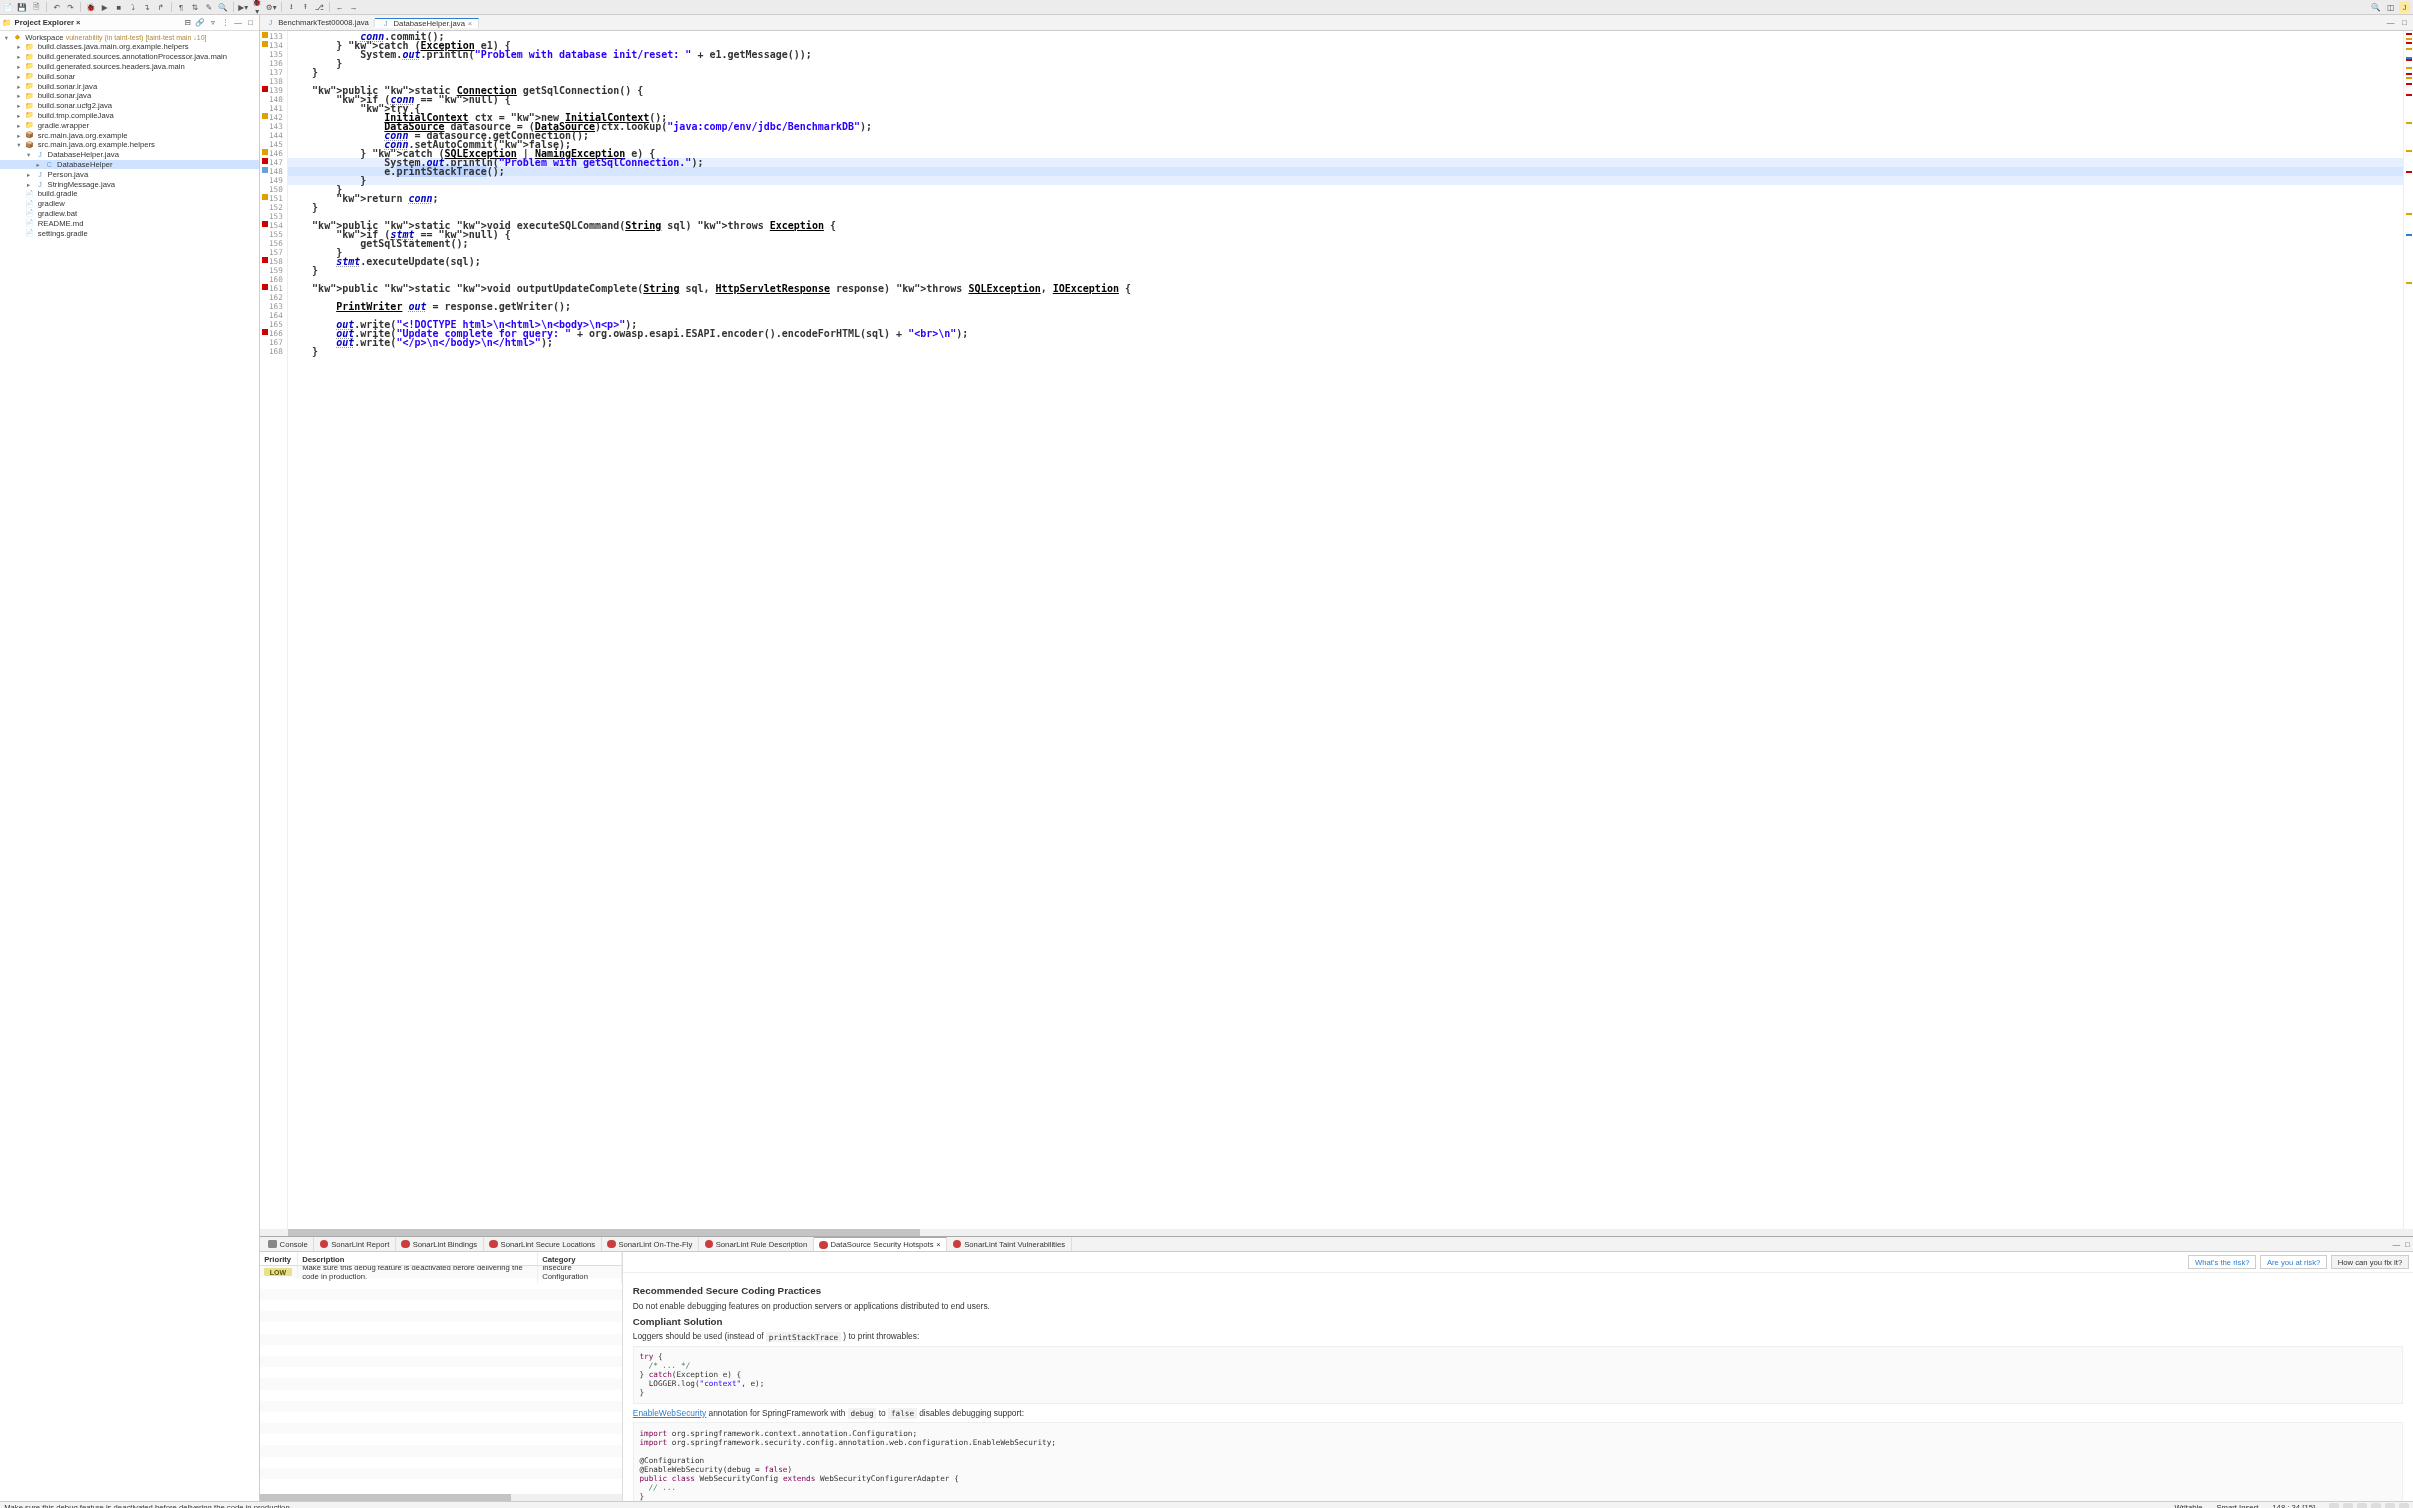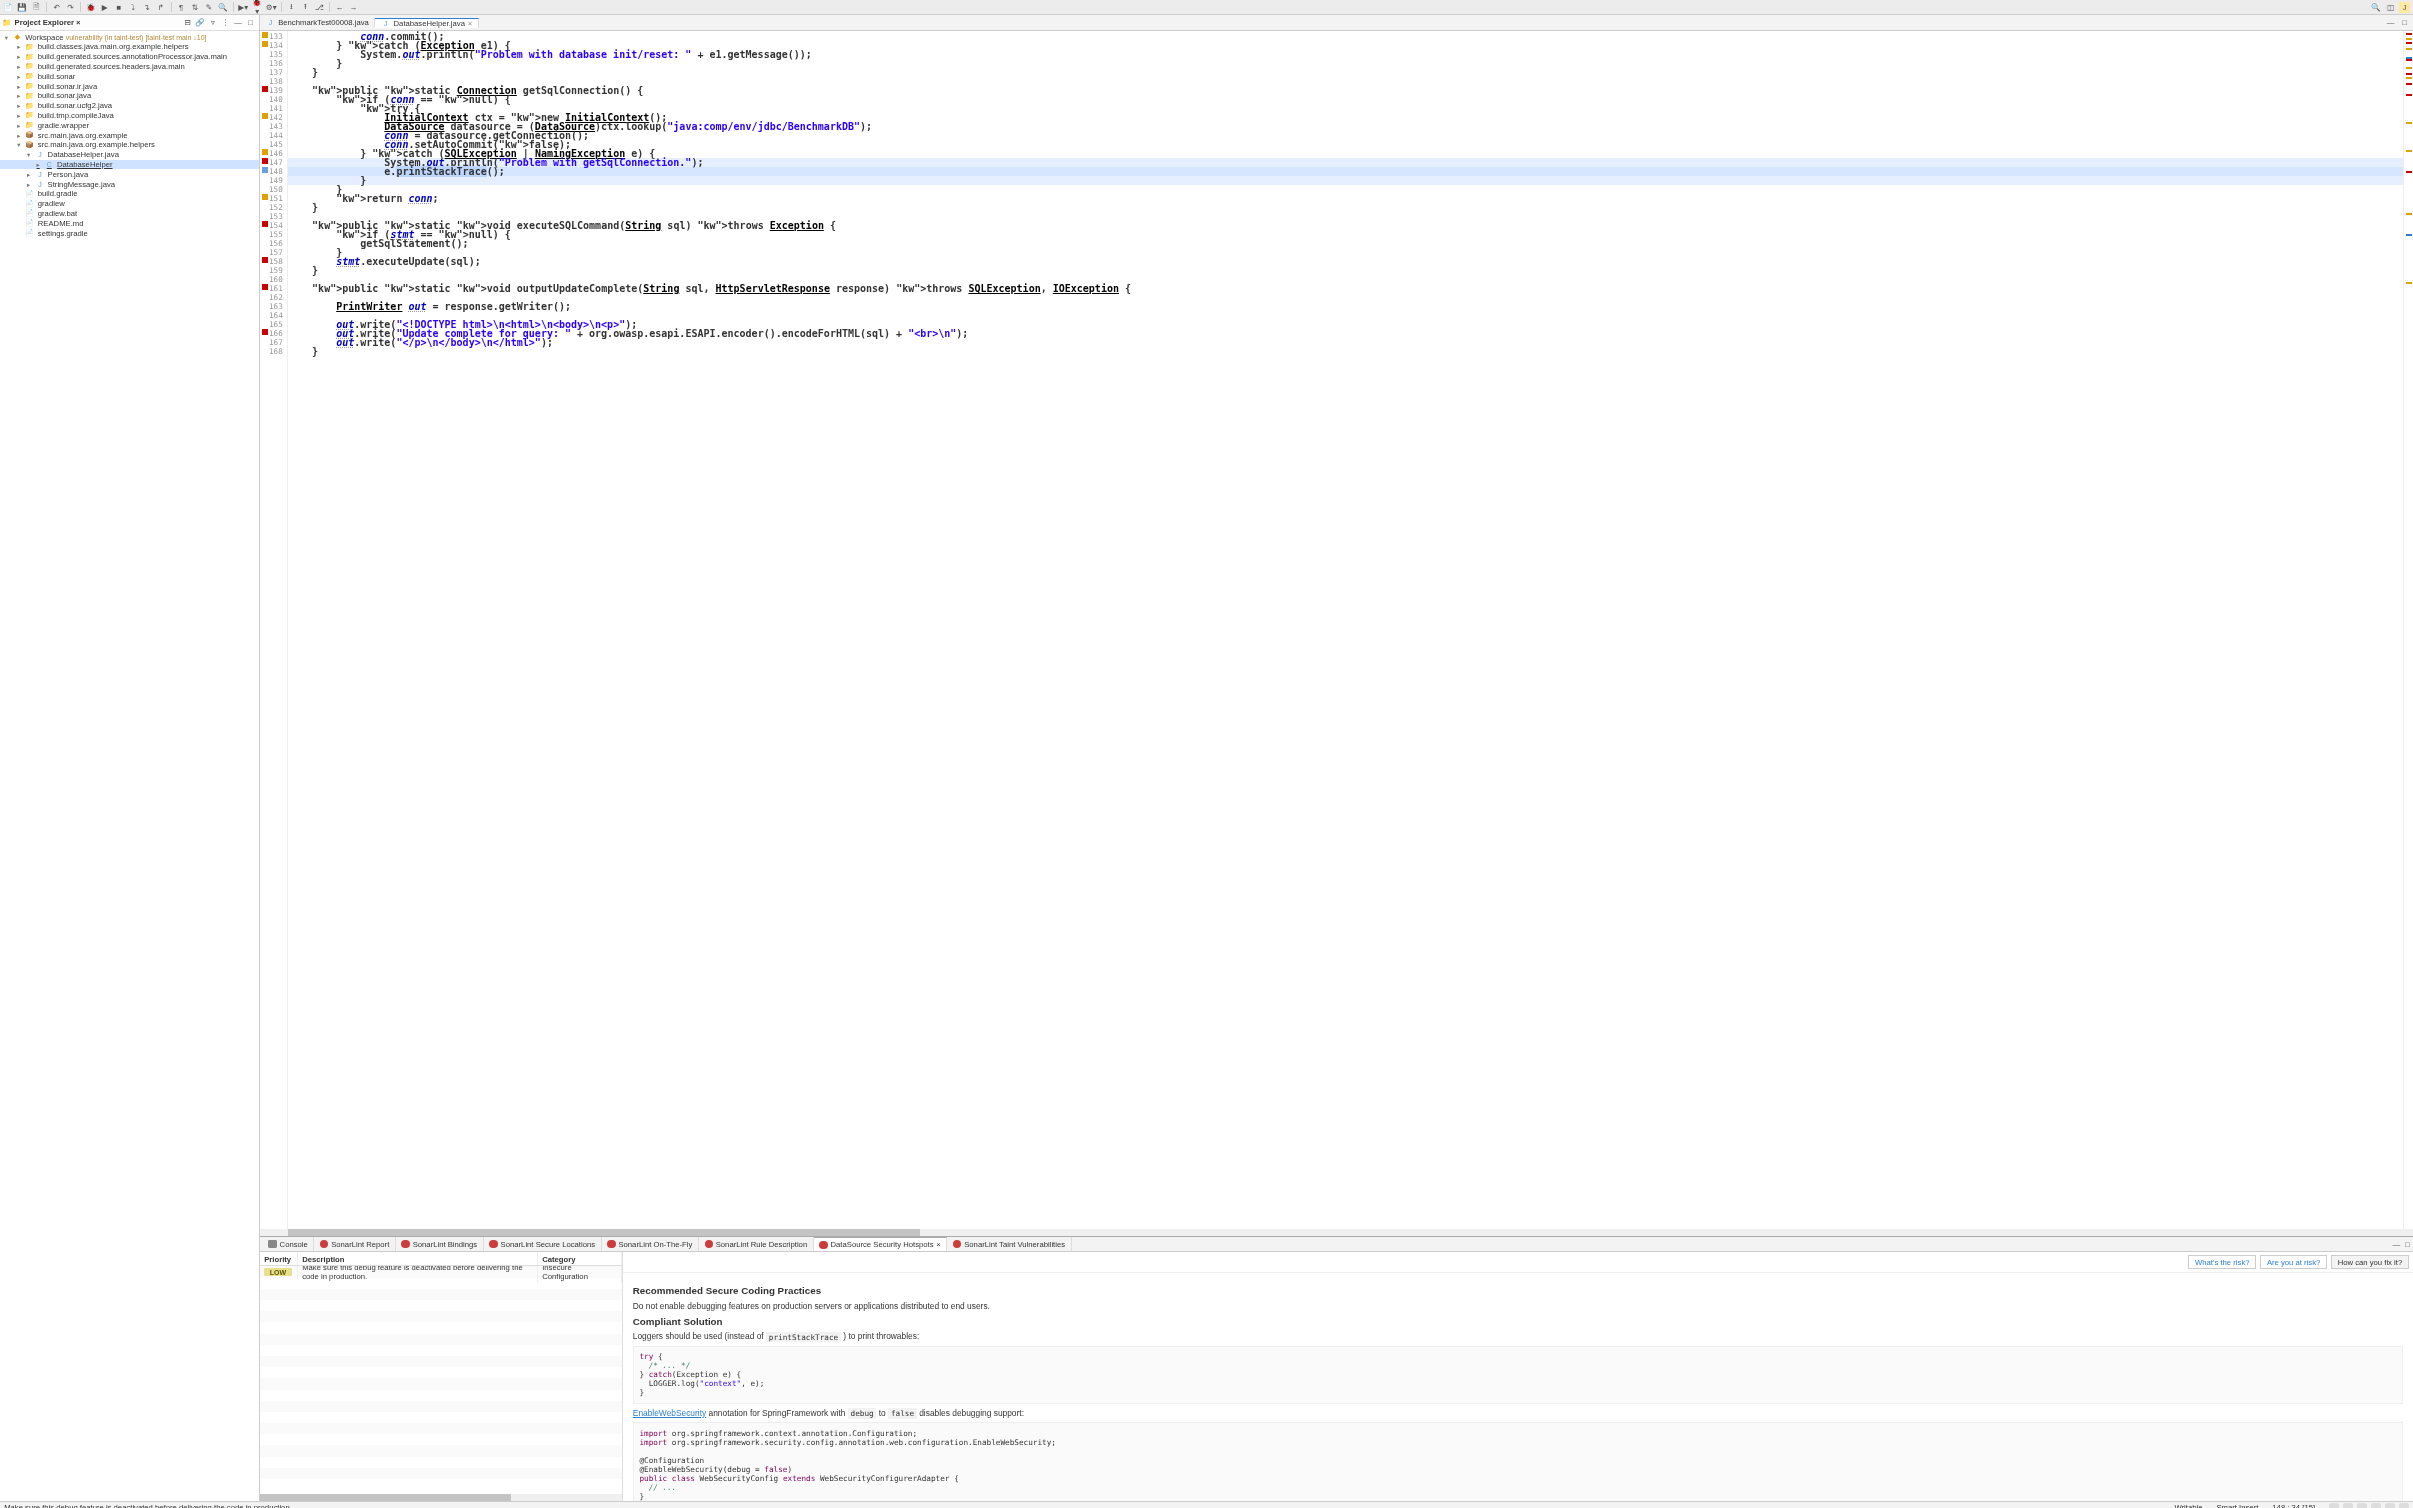--- a/index.html
+++ b/index.html
@@ -33,21 +33,21 @@
     display:flex; align-items:center; justify-content:space-between;
     background:#fdfdfd; border-bottom:0.7px solid #ddd; height:15.4px; padding:0 2.8px;
     font-size: 7.7px; font-weight: bold;
   }
   .view-header .hdr-actions { display:flex; gap:1.4px; }
   .tree { flex:1; overflow:auto; font-size: 7.7px; padding: 1.4px 0; }
   .tree-row {
     display:flex; align-items:center; gap:2.8px; height:9.8px; padding:0 2.8px;
     white-space:nowrap;
   }
-  .tree-row.selected { background:#cfe2ff;text-decoration:underline; }
+  .tree-row.selected { background:#cfe2ff; }
   .indent { display:inline-block; }
   .twisty { width:7px; text-align:center; color:#777; font-size:6.3px; }
   .ficon { width:9.8px; height:8.4px; display:inline-flex; align-items:center; justify-content:center; font-size:7px; }
   .fico-folder { color:#e0a000; }
   .fico-file { color:#6a9fd4; }
   .fico-java { color:#6a9fd4; }
   .fico-pkg { color:#b18a38; }
   .tree-label { }
   .tree-label .decor { color:#b18a38; font-size:7px; }
 

